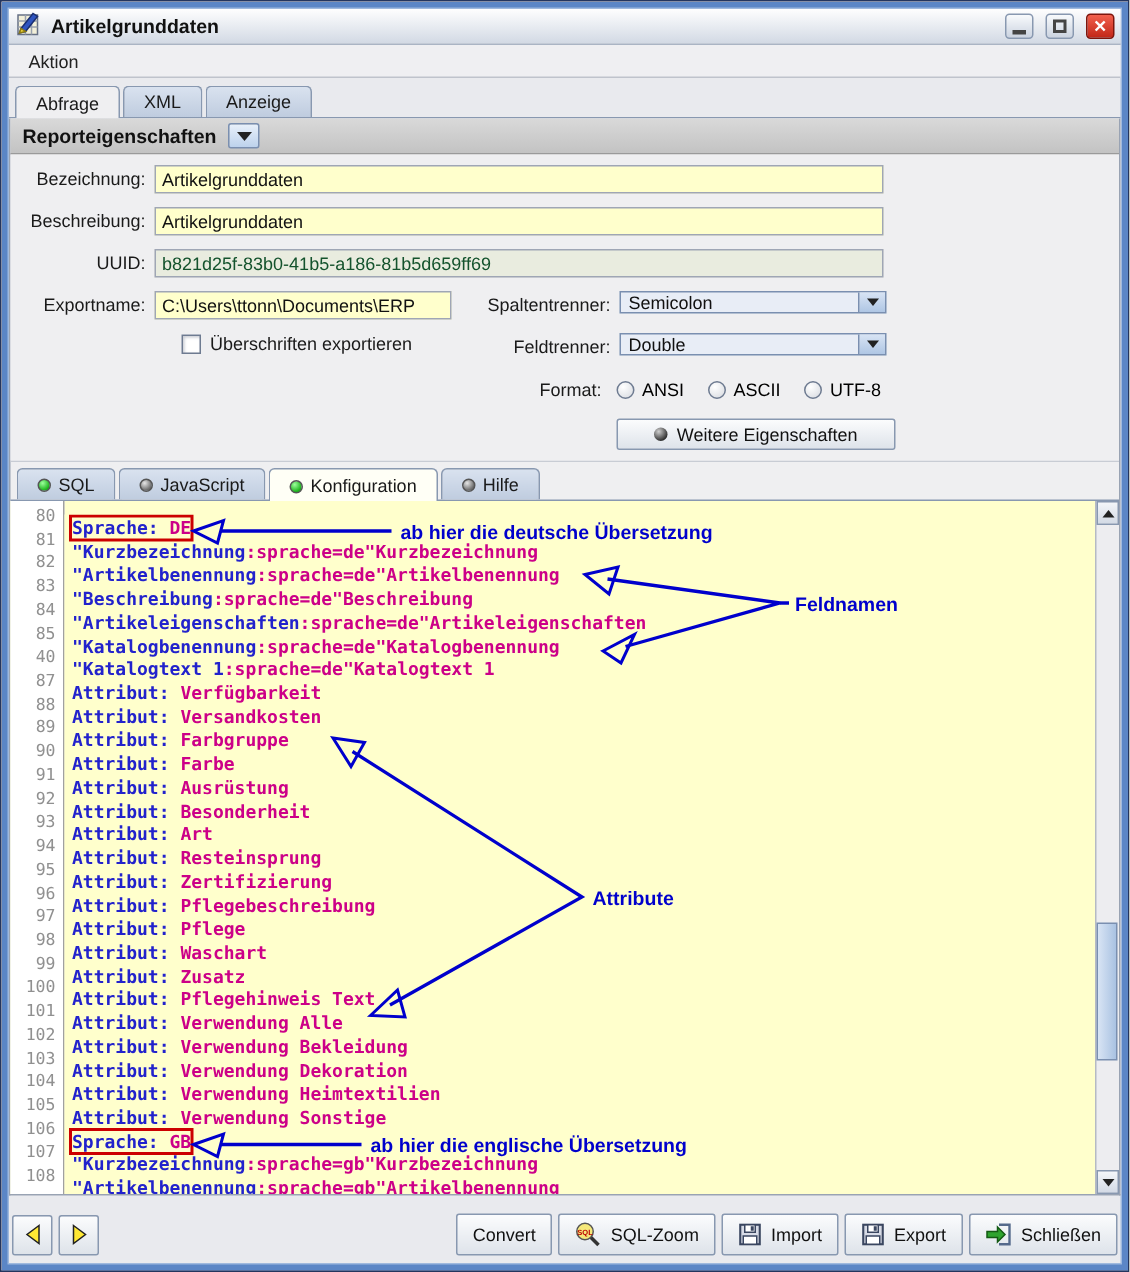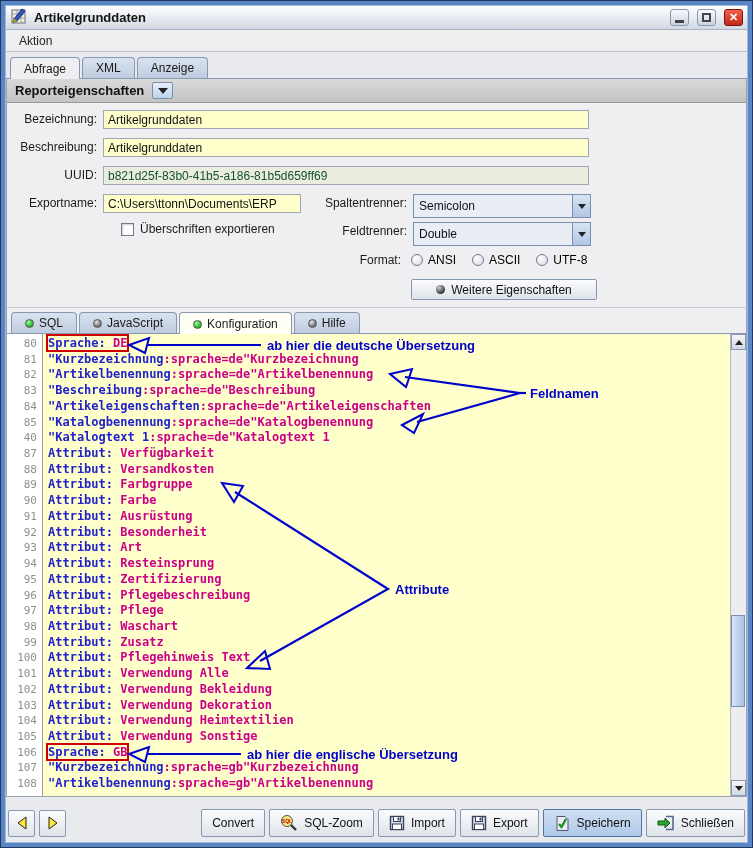--- a/index.html
+++ b/index.html
@@ -79,21 +79,21 @@
   
   .form { position:relative; height:204px; background:#EFEFF1; }
   .flabel { position:absolute; width:90px; text-align:right; line-height:19px; color:#1a1a1a; font-size:12px; }
   .flabel2 { position:absolute; width:108px; text-align:right; line-height:19px; color:#1a1a1a; font-size:12px; }
   .yfield {
     position:absolute; height:19px; background:#FFFFCC; border:1px solid #9FA6B5;
     font-family:"Liberation Sans",sans-serif; font-size:12px; color:#111; padding:0 4px;
   }
   .gfield { background:#E9ECDF; color:#14532d; }
   .combo {
-    position:absolute; height:24px; width:178px; border:1px solid #7A8FB0;
+    position:absolute; height:15px; width:178px; border:1px solid #7A8FB0;
     background:#E8EDF6; display:flex; align-items:center;
   }
   .combo .cv { flex:1; padding-left:5px; font-size:12px; color:#111; }
   .combo .cbtn {
     width:18px; height:100%; border-left:1px solid #7A8FB0;
     background:linear-gradient(#D8E4F4,#AFC6E4);
     display:flex; align-items:center; justify-content:center;
   }
   .checkbox { position:absolute; width:13px; height:13px; background:#fff; border:1px solid #6E7B91; box-shadow:inset 1px 1px 2px #c9ccd4; }
   .cb-label { position:absolute; line-height:15px; font-size:12px; color:#1a1a1a; }
@@ -109,21 +109,21 @@
   .weitere { position:absolute; width:186px; height:21px; }
   .sphere { width:9px; height:9px; border-radius:50%; background:radial-gradient(circle at 35% 30%, #CFCFCF, #2A2A2A 75%); }
 
   
   .editor-wrap { display:flex; height:462px; border-top:none; background:#FFFFCC; }
   .gutter-col { width:36px; background:#FFFFFF; border-right:1px solid #A0A0A0; padding-top:2px; }
   .gutter-col .ln {
     height:15.72px; line-height:15.72px; text-align:right; padding-right:5px;
     font-family:"DejaVu Sans Mono",monospace; font-size:11px; color:#909090;
   }
-  .code-col { flex:1; background:#FFFFCC; position:relative; padding-top:2px; overflow:hidden; }
+  .code-col { flex:1; background:#FFFFCC; position:relative; padding-top:2px; overflow:hidden;margin-top:9px; }
   .code-col .cl {
     height:15.72px; line-height:15.72px; padding-left:5px; white-space:pre;
     font-family:"DejaVu Sans Mono",monospace; font-size:12px; font-weight:bold;
   }
   .kw { color:#2222CC; }
   .val { color:#CC0088; }
   .redbox { outline:2px solid #CC0000; outline-offset:0px; }
   .anno-svg { position:absolute; left:0; top:2px; pointer-events:none; }
   .anno-line { stroke:#0000CC; stroke-width:2.2; fill:none; }
   .anno-head { stroke:#0000CC; stroke-width:2; fill:none; }
@@ -406,27 +406,20 @@
     </button>
     <button class="metal-btn tb-btn">
       <svg width="16" height="16" viewBox="0 0 16 16">
         <rect x="1.5" y="1.5" width="13" height="13" fill="#D7DBE6" stroke="#3A4660" stroke-width="1.4"></rect>
         <rect x="4.5" y="1.5" width="7" height="5" fill="#FFFFFF" stroke="#3A4660"></rect>
         <rect x="8.5" y="2.5" width="2" height="3" fill="#3A4660"></rect>
         <rect x="3.5" y="9" width="9" height="5.5" fill="#FFFFFF" stroke="#3A4660"></rect>
       </svg>
       <span>Export</span>
     </button>
-    <button class="metal-btn tb-btn highlight">
-      <svg width="17" height="17" viewBox="0 0 17 17">
-        <path d="M3 1.5 H11 L14 4.5 V15.5 H3 Z" fill="#EDEBFA" stroke="#556"></path>
-        <polyline points="5,9 7.5,12 12,4" fill="none" stroke="#169616" stroke-width="2.4"></polyline>
-      </svg>
-      <span>Speichern</span>
-    </button>
     <button class="metal-btn tb-btn">
       <svg width="18" height="16" viewBox="0 0 18 16">
         <path d="M9 1.5 H16 V14.5 H9" fill="none" stroke="#556A8C" stroke-width="1.6"></path>
         <polygon points="1,6 8,6 8,3 13,8 8,13 8,10 1,10" fill="#2FA32F" stroke="#145A14"></polygon>
       </svg>
       <span>Schließen</span>
     </button>
   </div>
 
 </div>

